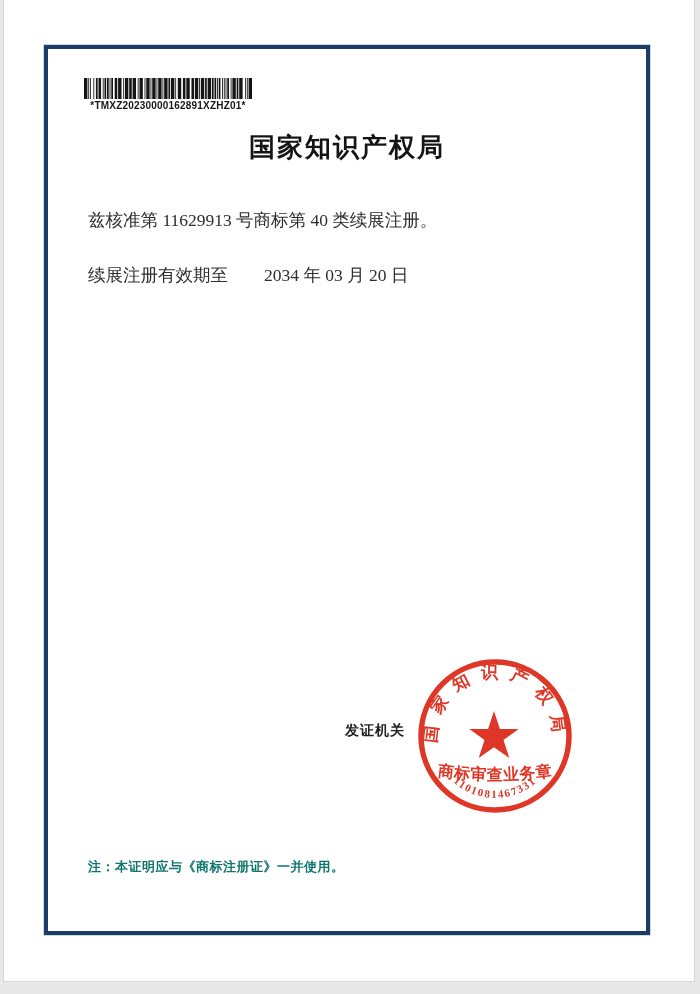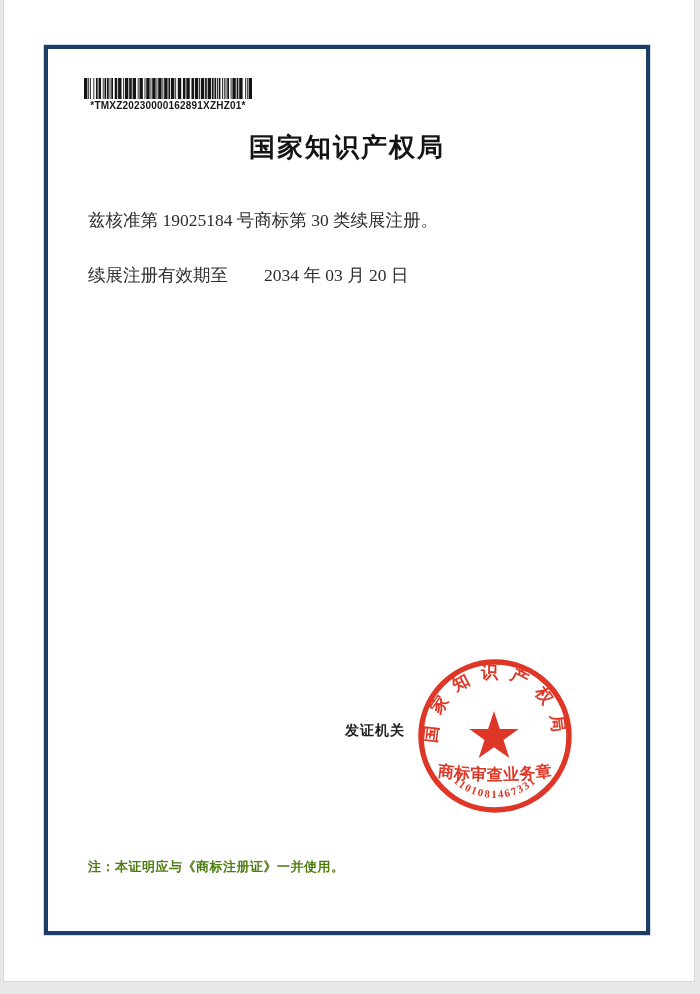--- a/index.html
+++ b/index.html
@@ -66,21 +66,21 @@
   .seal text {
     font-family: "Liberation Serif", serif;
     fill: var(--seal-color, #dd2817);
   }
   .seal-top-text { font-size: 17px; letter-spacing: 11px; font-weight: 600; }
   .seal-banner-text { font-size: 16px; font-weight: bold; letter-spacing: 0.5px; }
   .seal-number-text { font-size: 11px; font-weight: bold; letter-spacing: 1.6px;
     font-family: "Liberation Sans", sans-serif; }
   .note {
     position: absolute; left: 88px; top: 858px;
-    font-size: 13px; font-weight: bold; color: #4d7c0f;
+    font-size: 13px; font-weight: bold; color: #0f766e;
     letter-spacing: 0.5px; white-space: nowrap;
   }
 </style>
 </head>
 <body style="--seal-color: #dd2817; --frame-color: #1b3c64;">
 
 <div class="canvas">
   <div class="page"></div>
   <div class="frame"></div>
 
@@ -139,21 +139,21 @@
         <rect x="182" y="0" width="4" height="21" fill="#151515"></rect>
         <rect x="189" y="0" width="1" height="21" fill="#151515"></rect>
         <rect x="191" y="0" width="1" height="21" fill="#151515"></rect>
         <rect x="193" y="0" width="4" height="21" fill="#151515"></rect>
       </svg>
     <span class="barcode-label">*TMXZ20230000162891XZHZ01*</span>
   </div>
 
   <div class="title">国家知识产权局</div>
 
-  <div class="body-line line1">兹核准第 19025184 号商标第 30 类续展注册。</div>
+  <div class="body-line line1">兹核准第 11629913 号商标第 40 类续展注册。</div>
 
   <div class="body-line line2">
     <span>续展注册有效期至</span><span class="value">2034 年 03 月 20 日</span>
   </div>
 
   <div class="issuer-label">发证机关</div>
 
   <svg class="seal" viewBox="0 0 200 200">
     <defs>
       <path id="arcTop" d="M 42.3 106.1 A 58 58 0 1 1 157.7 106.1" fill="none"></path>

